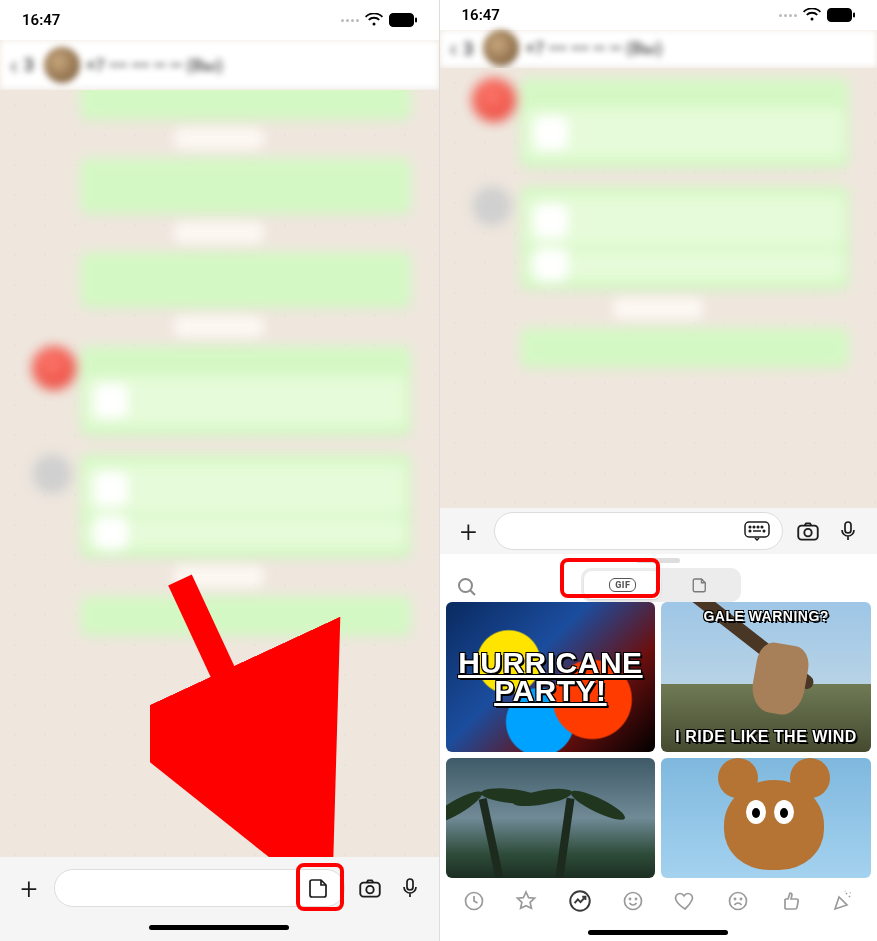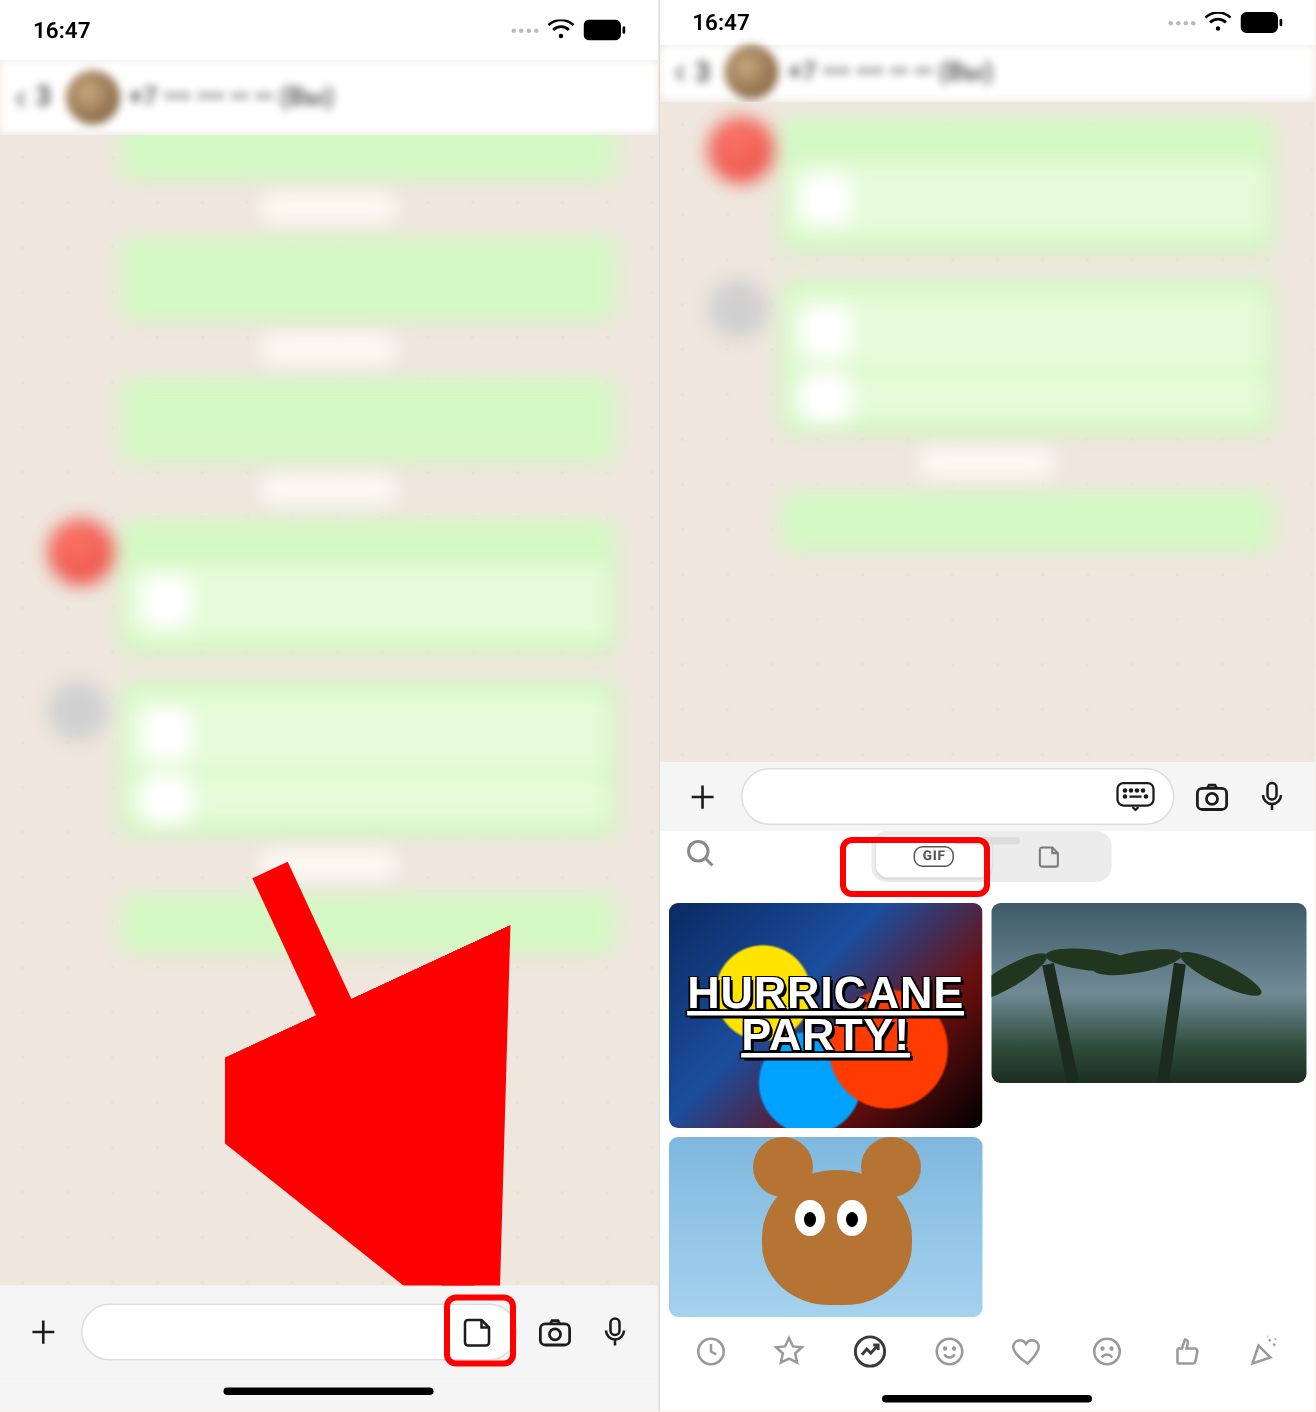--- a/index.html
+++ b/index.html
@@ -161,21 +161,21 @@
     background: #000; border-radius: 3px;
     margin-top: 6px;
   }
 
   
   .gifpanel {
     background: #fff;
     display: flex; flex-direction: column;
   }
   .gifhead {
-    display: flex; align-items: flex-start;
+    display: flex; align-items: flex-end;
     height: 48px; padding: 0 12px; gap: 10px;
     position: relative;
   }
   .gifhead .grab {
     position: absolute; top: 4px; left: 50%; transform: translateX(-50%);
     width: 44px; height: 5px; background: #ddd; border-radius: 3px;
   }
   .segwrap {
     flex: 1; display: flex; justify-content: center;
   }
@@ -528,20 +528,26 @@
       </div>
       <span style="width:24px"></span>
 
       <div class="hl" style="left:120px; top:4px; width:100px; height:40px;"></div>
     </div>
 
     <div class="gifgrid">
       <div class="gif g1">
         <span>HURRICANE PARTY!</span>
       </div>
+      <div class="gif g2">
+        <div class="branch"></div>
+        <div class="cat"></div>
+        <span class="top">GALE WARNING?</span>
+        <span class="bot">I RIDE LIKE THE WIND</span>
+      </div>
       <div class="gif g3">
         <div class="palm"></div>
         <div class="palm" style="left:55%; transform:rotate(8deg);"></div>
       </div>
       <div class="gif g4">
         <div class="jerry">
           <div class="eye l"></div>
             <div class="eye r"></div>
         </div>
       </div>

